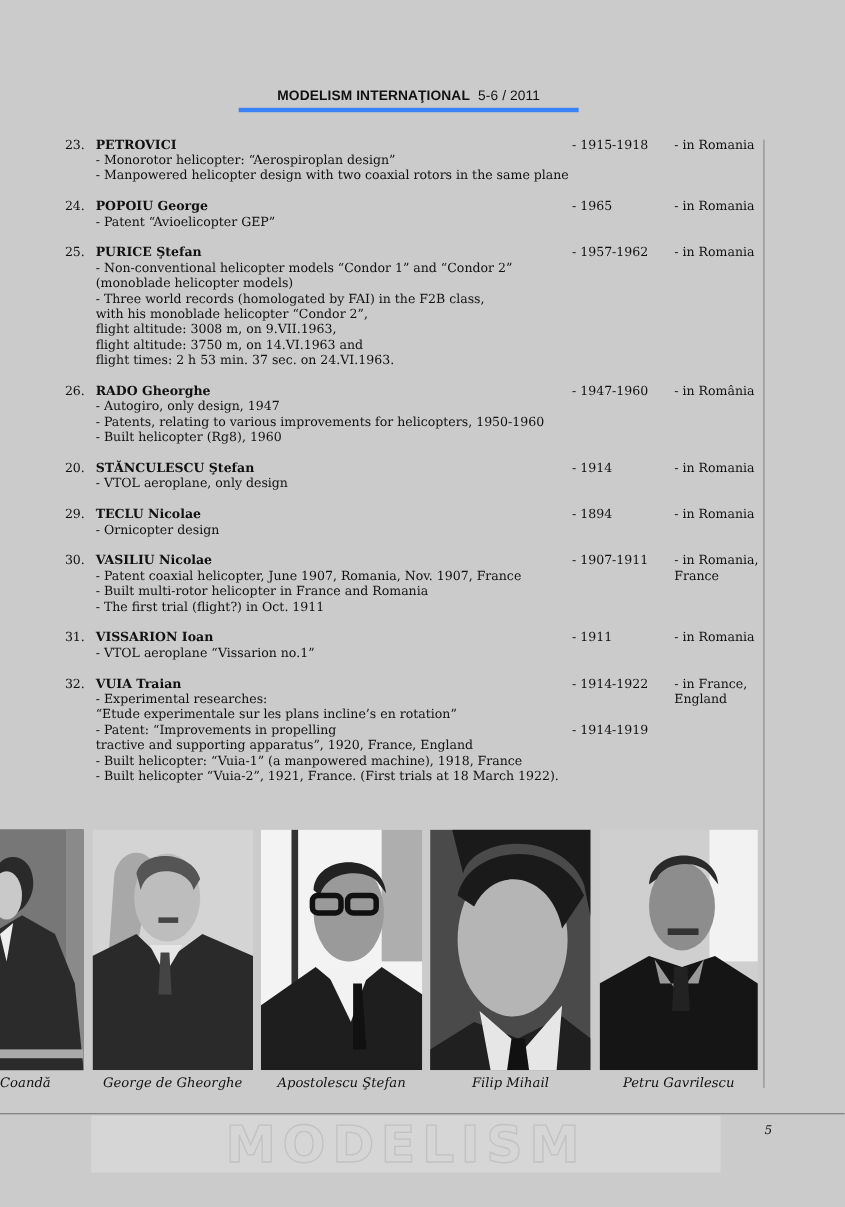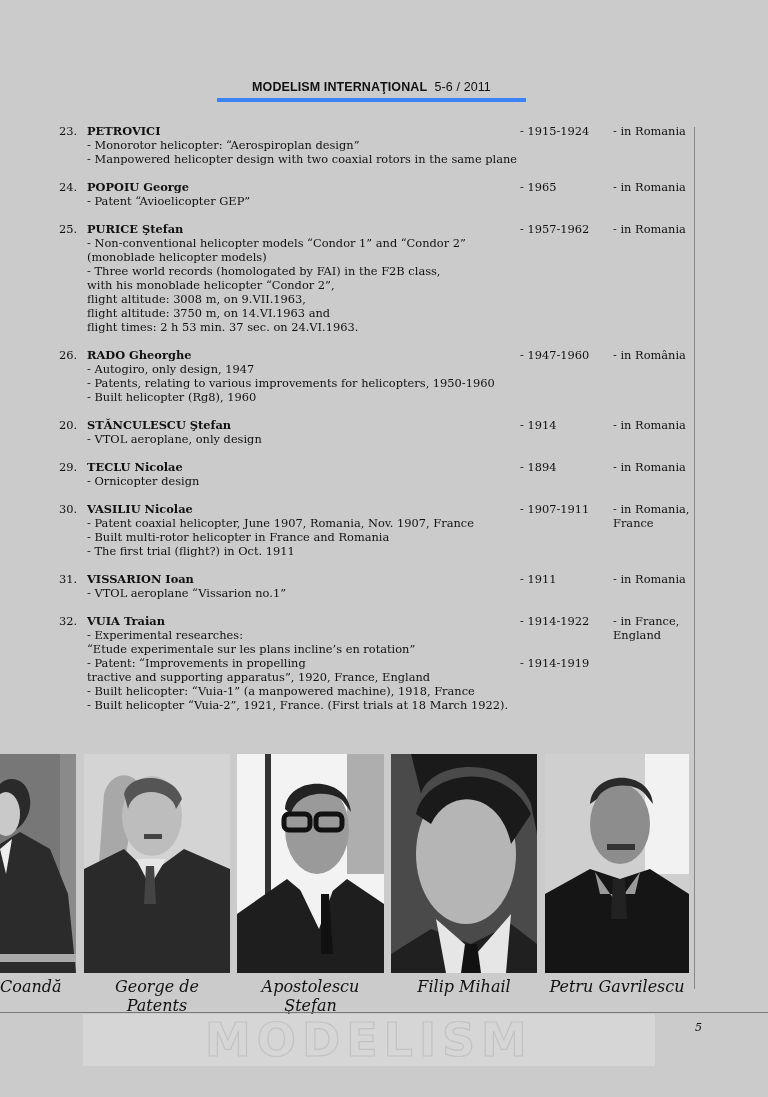--- a/index.html
+++ b/index.html
@@ -17,42 +17,42 @@
   .entries { position:absolute; left:8px; top:124px; width:768px; }
   .entry { position:relative; margin-bottom:14px; font-size:11.4px; line-height:14px; }
   .row { position:relative; height:14px; white-space:nowrap; }
   .num { position:absolute; left:51px; }
   .name { position:absolute; left:79px; font-weight:bold; }
   .line { position:absolute; left:79px; }
   .yrs { position:absolute; left:512px; }
   .place { position:absolute; left:605px; }
   .photos { position:absolute; top:754px; left:0; width:768px; height:220px; }
   .photo { position:absolute; top:0; height:219px; overflow:hidden; }
-  .cap { position:absolute; top:977px; font-style:italic; font-size:16px; font-family:"DejaVu Serif", serif; text-align:center; color:#111; }
+  .cap { position:absolute; top:977px; font-style:italic; font-size:12px; font-family:"DejaVu Serif", serif; text-align:center; color:#111; }
   .bottom-rule { position:absolute; left:0; width:768px; top:1012px; height:1px; background:#777; }
   .watermark { position:absolute; left:83px; top:1014px; width:572px; height:52px; background:#d6d6d6; display:flex; align-items:center; justify-content:center; }
   .watermark span { font-family:"DejaVu Sans", sans-serif; font-weight:bold; font-size:46px; letter-spacing:6px; color:#d6d6d6; -webkit-text-stroke:1.2px #c2c2c2; }
   .pagenum { position:absolute; left:695px; top:1021px; font-size:11px; font-style:italic; }
 </style>
 </head>
 <body>
 
 <div class="header">
   <span>MODELISM INTERNAŢIONAL</span>
   <span class="issue">5-6 / 2011</span>
 </div>
 
 <div class="vline"></div>
 
 <div class="entries" id="entries">
     <div class="entry">
       <div class="row">
         <span class="num">23.</span>
         <span class="name">PETROVICI</span>
-        <span class="yrs">- 1915-1924</span>
+        <span class="yrs">- 1915-1918</span>
         <span class="place">- in Romania</span>
       </div>
       <div class="row">
         <span class="line">- Monorotor helicopter: “Aerospiroplan design”</span>
       </div>
       <div class="row">
         <span class="line">- Manpowered helicopter design with two coaxial rotors in the same plane</span>
       </div>
     </div>
     <div class="entry">
@@ -255,21 +255,21 @@
       <path d="M45 50 C48 15 105 15 108 50 L100 40 C90 28 60 28 52 45 Z" fill="#2a2a2a"></path>
       <rect x="62" y="90" width="28" height="6" fill="#333"></rect>
       <path d="M0 140 L45 115 L75 125 L105 115 L144 140 L144 219 L0 219 Z" fill="#151515"></path>
       <path d="M50 118 L72 150 L95 118 L90 140 L55 140 Z" fill="#9a9a9a"></path>
       <path d="M68 125 L80 125 L82 165 L66 165 Z" fill="#222"></path>
     </svg>
   </div>
 </div>
 
 <div class="cap" style="left:0;width:28px;text-align:left;">Coandă</div>
-<div class="cap" style="left:84px;width:146px;">George de Patents</div>
+<div class="cap" style="left:84px;width:146px;">George de Gheorghe</div>
 <div class="cap" style="left:237px;width:147px;">Apostolescu Ştefan</div>
 <div class="cap" style="left:391px;width:146px;">Filip Mihail</div>
 <div class="cap" style="left:545px;width:144px;">Petru Gavrilescu</div>
 
 <div class="bottom-rule"></div>
 <div class="watermark">
   <span>MODELISM</span>
 </div>
 <div class="pagenum">5</div>
 

